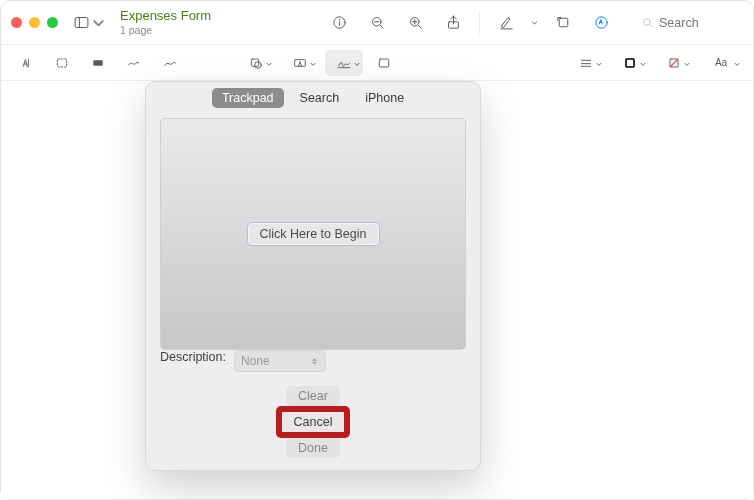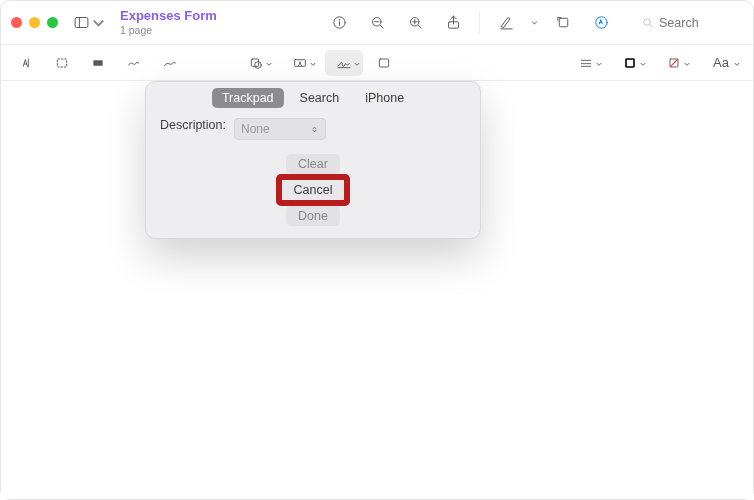--- a/index.html
+++ b/index.html
@@ -9,21 +9,21 @@
   
   .titlebar { height: 44px; display: flex; align-items: center; padding: 0 10px; gap: 8px; border-bottom: 1px solid #ececec; }
   .traffic { display: flex; gap: 7px; margin-right: 6px; }
   .dot { width: 11px; height: 11px; border-radius: 50%; }
   .dot.red { background: #ff5f57; } .dot.yellow { background: #febc2e; } .dot.green { background: #28c840; }
   .tb-btn { width: 28px; height: 26px; border-radius: 5px; display: flex; align-items: center; justify-content: center; color: #5a5a5a; }
   .tb-btn svg { width: 17px; height: 17px; }
   .sidebar-toggle { width: 36px; }
   .chev-s { width: 10px; color: #888; }
   .doc-title-wrap { margin-left: 4px; display: flex; flex-direction: column; line-height: 1.15; margin-right: auto; }
-  .doc-title { font-size: 13px; font-weight: 700; color: #8b5cf6; }
+  .doc-title { font-size: 13px; font-weight: 400; color: #4d7c0f; }
   .doc-sub { font-size: 10.5px; color: #8a8a8a; }
   .tb-group { display: flex; align-items: center; gap: 10px; }
   .search-wrap { display: flex; align-items: center; gap: 5px; margin-left: 10px; padding: 3px 8px; width: 110px; color: #b5b5b5; }
   .search-wrap svg { width: 13px; height: 13px; }
   .search-input { border: none; outline: none; font-size: 12.5px; color: #666; width: 70px; background: transparent; }
   .blue { color: #0a7bff; }
   .divider-v { width: 1px; height: 22px; background: #ececec; margin: 0 2px;}
 
   
   .markup-bar { height: 36px; display: flex; align-items: center; padding: 0 10px; gap: 6px; border-bottom: 1px solid #ececec; }
@@ -233,33 +233,36 @@
     <div class="mk-btn mk-wchev">
         <svg viewBox="0 0 24 24">
           <rect class="stroke" x="6" y="6" width="12" height="12" rx="1"></rect>
           <line x1="6" y1="18" x2="18" y2="6" stroke="#e34b4b" stroke-width="1.6"></line>
         </svg>
         <span class="mk-chev"><svg viewBox="0 0 12 12">
             <path class="stroke" d="M3 5l3 3 3-3"></path>
           </svg></span>
       </div>
     <div class="mk-btn mk-wchev" style="width:44px">
-        <span style="font-size:13px;color:#595959">Aa</span>
+        <span style="font-size:10px;color:#595959">Aa</span>
         <span class="mk-chev"><svg viewBox="0 0 12 12">
             <path class="stroke" d="M3 5l3 3 3-3"></path>
           </svg></span>
       </div>
   </div>
 
   <div class="content">
     <div class="popover">
       <div class="seg">
         <button class="seg-btn selected">Trackpad</button>
         <button class="seg-btn">Search</button>
         <button class="seg-btn">iPhone</button>
+      </div>
+      <div class="pad">
+        <button class="begin-btn">Click Here to Begin</button>
       </div>
       <div class="desc-row">
         <span class="desc-label">Description:</span>
         <div class="desc-select">
           <span>None</span>
           <svg viewBox="0 0 12 12">
               <path class="stroke" d="M4 5l2-2 2 2M4 7l2 2 2-2"></path>
             </svg>
         </div>
       </div>

